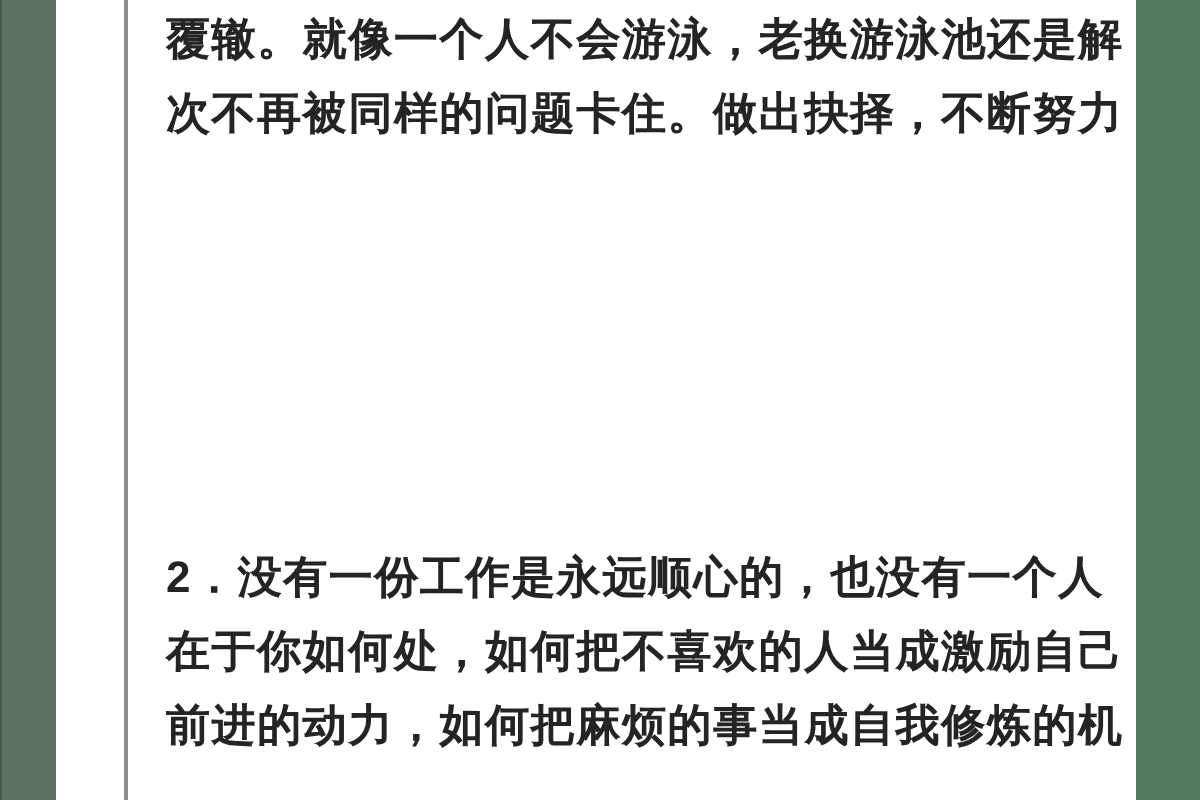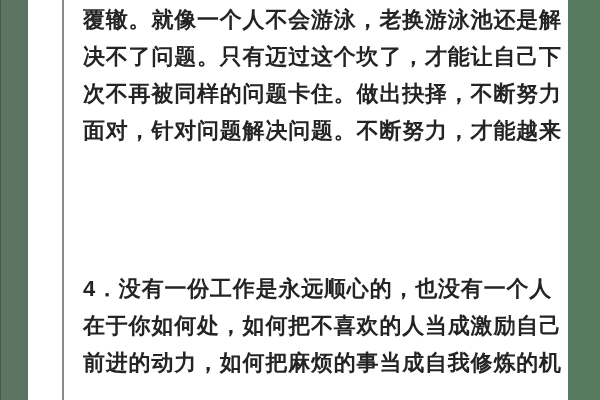--- a/index.html
+++ b/index.html
@@ -68,27 +68,25 @@
 <div class="screen">
 
   <div class="left-bar"></div>
 
   <div class="divider"></div>
 
   <div class="text-area">
 
     <div class="para para-1">
       <div class="line">覆辙。就像一个人不会游泳，老换游泳池还是解</div>
-      <div class="line">决不了问题。只有迈过这个坎了，才能让自己下</div>
       <div class="line">次不再被同样的问题卡住。做出抉择，不断努力</div>
-      <div class="line">面对，针对问题解决问题。不断努力，才能越来</div>
     </div>
 
     <div class="para para-2">
-      <div class="line">4．没有一份工作是永远顺心的，也没有一个人</div>
+      <div class="line">2．没有一份工作是永远顺心的，也没有一个人</div>
       <div class="line">在于你如何处，如何把不喜欢的人当成激励自己</div>
       <div class="line">前进的动力，如何把麻烦的事当成自我修炼的机</div>
     </div>
 
   </div>
 
   <div class="right-bar"></div>
 
 </div>
 

